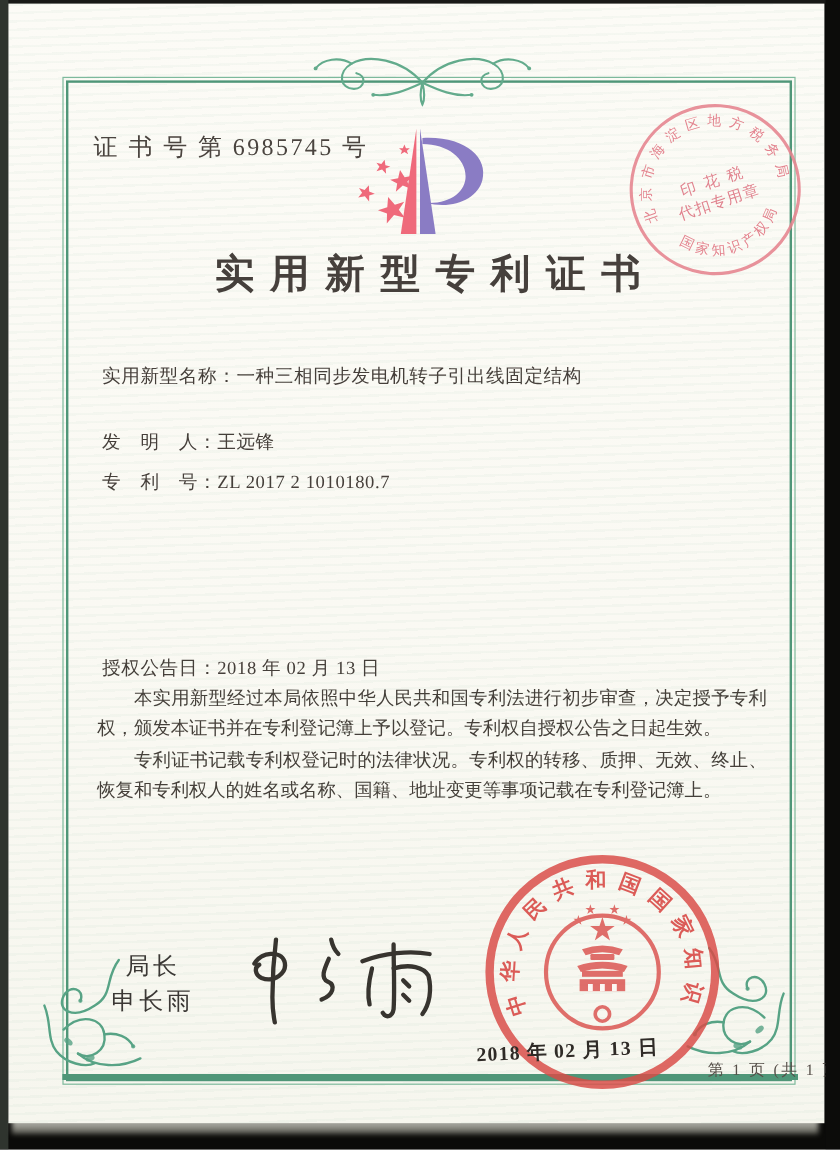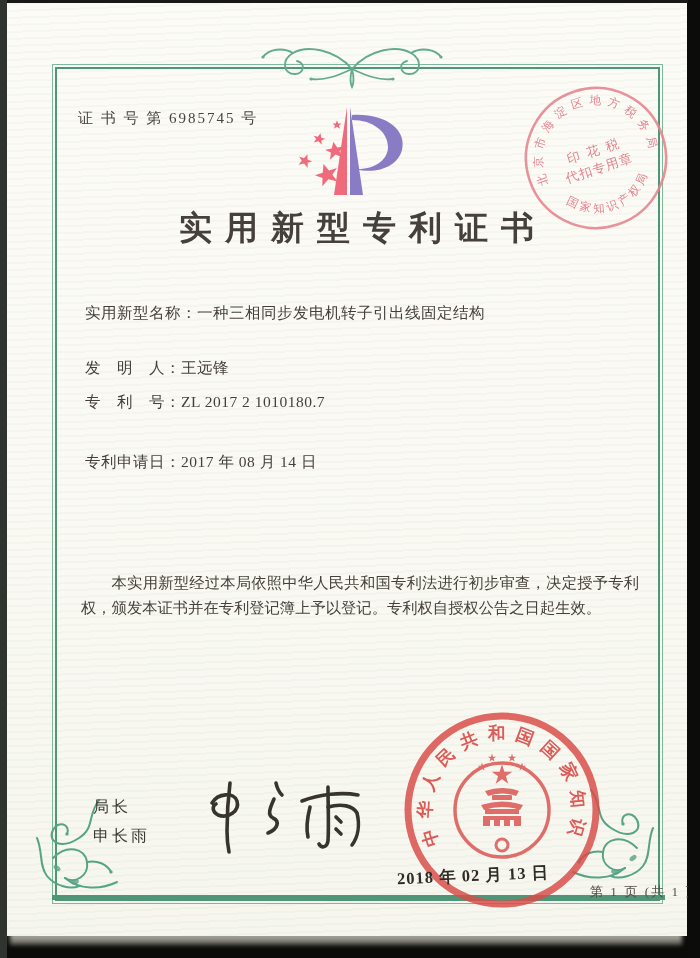--- a/index.html
+++ b/index.html
@@ -7,26 +7,26 @@
   .scan{position:relative;width:700px;height:958px;background:#0b0b09;overflow:hidden;}
   .edge-left{position:absolute;left:0;top:0;width:7px;height:100%;background:#2f342e;}
   .edge-top{position:absolute;left:0;top:0;width:100%;height:3px;background:#191917;}
   .edge-right{position:absolute;right:0;top:0;width:12px;height:100%;background:#0c0c0a;}
   .page-shadow{position:absolute;left:10px;top:933px;width:672px;height:12px;background:linear-gradient(180deg,#c9c9c1,#57574f);filter:blur(2px);}
   .page{position:absolute;left:7px;top:3px;width:680px;height:933px;background:linear-gradient(180deg,#fcfbf6 0%,#faf9f3 55%,#f6f6ee 100%);}
   .page::before{content:"";position:absolute;inset:0;background:repeating-linear-gradient(178deg,rgba(110,170,140,.05) 0 2px,rgba(255,255,255,0) 2px 7px);pointer-events:none;}
   .frame{position:absolute;left:45px;top:61px;width:609px;height:838px;border:1px solid #7db99c;}
   .frame-inner{position:absolute;inset:2px;border:2px solid #4f9678;}
   .frame-bottom{position:absolute;left:45px;top:892px;width:613px;height:5px;background:#4f9678;}
-  .cert-no{position:absolute;left:71px;top:106px;font-size:15px;letter-spacing:2px;color:#4a443f;}
+  .cert-no{position:absolute;left:71px;top:106px;font-size:20px;letter-spacing:2px;color:#4a443f;}
   .title{position:absolute;left:45px;top:203px;width:609px;text-align:center;font-size:33px;font-weight:600;letter-spacing:13px;padding-left:13px;box-sizing:border-box;color:#46403c;}
   .field-row{position:absolute;left:78px;font-size:15.5px;color:#453f3a;letter-spacing:.5px;white-space:nowrap;}
   .paras{position:absolute;left:74px;top:567px;width:558px;font-size:15.3px;line-height:25.4px;color:#45403a;text-align:justify;}
   .paras p{margin:0;text-indent:2em;}
-  .signer{position:absolute;left:86px;top:789px;font-family:"Liberation Sans","DejaVu Sans",sans-serif;font-size:16px;letter-spacing:3px;color:#3b3835;line-height:29px;}
+  .signer{position:absolute;left:86px;top:789px;font-family:"Liberation Sans","DejaVu Sans",sans-serif;font-size:20px;letter-spacing:3px;color:#3b3835;line-height:29px;text-align:center;}
   .sig-svg{position:absolute;left:183px;top:776px;}
   .seal-svg{position:absolute;left:390px;top:702px;opacity:.9;}
   .issue-date{position:absolute;left:390px;top:862px;font-size:16.5px;font-weight:600;letter-spacing:1px;color:#2f2b27;transform:rotate(-2.5deg);white-space:nowrap;}
   .footer{position:absolute;left:45px;top:880px;width:655px;text-align:right;font-size:13.2px;letter-spacing:2px;color:#564f49;}
   .stamp-svg{position:absolute;left:504px;top:70px;opacity:.88;}
   .logo-svg{position:absolute;left:278px;top:100px;}
   .orn-top{position:absolute;left:240px;top:36px;}
   .orn-bl{position:absolute;left:20px;top:795px;}
   .orn-br{position:absolute;left:561px;top:785px;transform:scaleX(-1);}
   svg text{font-family:"Liberation Serif","DejaVu Serif",serif;}
@@ -127,24 +127,25 @@
         <text x="85" y="82" text-anchor="middle" font-size="13" fill="#dd7280" letter-spacing="2">印 花 税</text>
         <text x="85" y="100" text-anchor="middle" font-size="13" fill="#dd7280" letter-spacing="1">代扣专用章</text>
       </g>
     </svg>
 
     <div class="title">实用新型专利证书</div>
 
     <div class="field-row" style="top:355px"><span>发　明　人：</span><span>王远锋</span></div>
     <div class="field-row" style="top:300px"><span>实用新型名称：</span><span>一种三相同步发电机转子引出线固定结构</span></div>
     <div class="field-row" style="top:389px"><span>专　利　号：</span><span>ZL 2017 2 1010180.7</span></div>
-    <div class="field-row" style="top:449px"><span>专利申请日：</span><span>2017 年 08 月 14 日</span></div>
+    <div class="field-row" style="top:544px"><span>授权公告日：</span><span>2018 年 02 月 13 日</span></div>
 
     <div class="paras">
       <p>本实用新型经过本局依照中华人民共和国专利法进行初步审查，决定授予专利权，颁发本证书并在专利登记簿上予以登记。专利权自授权公告之日起生效。</p>
+      <p>专利证书记载专利权登记时的法律状况。专利权的转移、质押、无效、终止、恢复和专利权人的姓名或名称、国籍、地址变更等事项记载在专利登记簿上。</p>
     </div>
 
     <svg class="seal-svg" width="210" height="210" viewBox="0 0 210 210">
       <circle cx="105" cy="105" r="94" fill="none" stroke="#d94b47" stroke-width="7" opacity=".92"></circle>
       <defs>
         <path id="sealArc" d="M43.5,140.5 A71,71 0 1 1 166.5,140.5"></path>
       </defs>
       <text font-size="17.5" font-weight="bold" fill="#d94b47" letter-spacing="9">
         <textPath href="#sealArc" startOffset="2">中华人民共和国国家知识产权局</textPath>
       </text>

